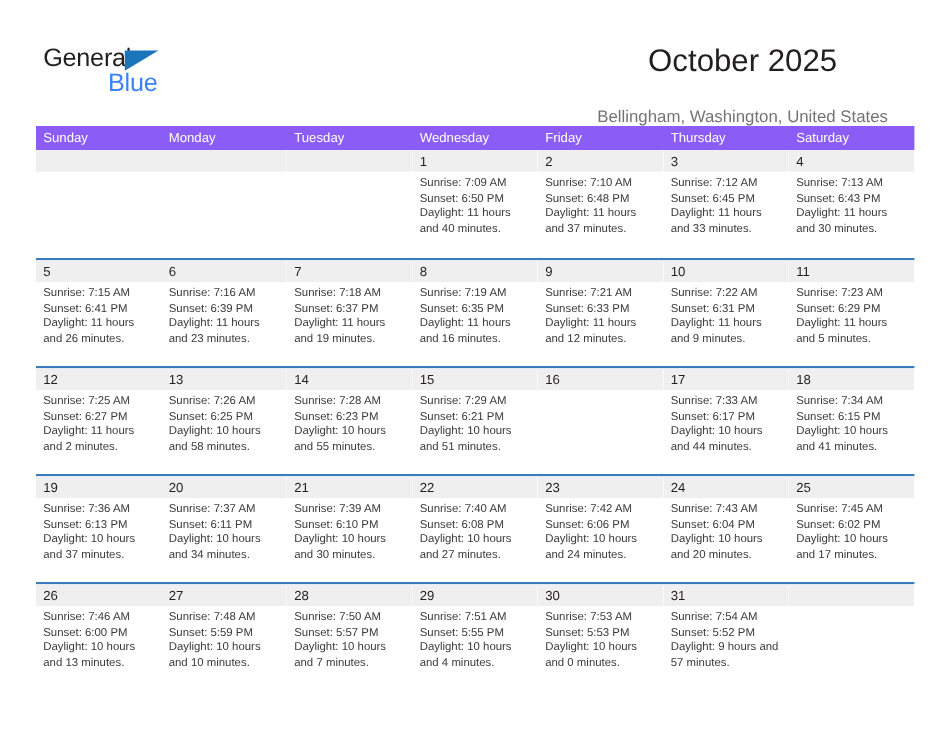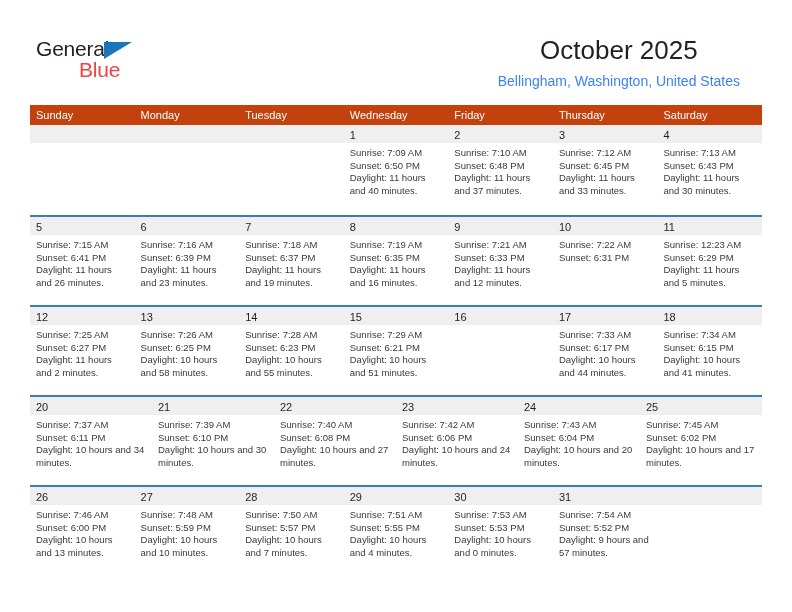--- a/index.html
+++ b/index.html
@@ -50,58 +50,58 @@
     position: absolute;
     left: 68px;
     top: 5px;
     width: 0;
     height: 0;
     border-top: 17px solid #1b75bb;
     border-right: 28px solid transparent;
   }
   .logo-blue {
     position: absolute;
-    left: 43px;
+    left: 54px;
     top: 21px;
     font-size: 21px;
     letter-spacing: -0.2px;
-    color: #ef4444;
+    color: #3b82f6;
     line-height: 24px;
   }
 
   .title-block {
     position: absolute;
     right: 52px;
     top: 34px;
     text-align: center;
   }
   .cal-title {
     font-size: 26px;
     color: #231f20;
     line-height: 32px;
     white-space: nowrap;
   }
   .cal-subtitle {
-    margin-top: 6px;
+    margin-top: 22px;
     font-size: 14px;
-    color: #3b82f6;
+    color: #737373;
     line-height: 18px;
     white-space: nowrap;
   }
 
   
   .calendar {
     position: absolute;
     left: 30px;
     top: 105px;
     width: 732px;
   }
   .weekday-row {
     display: flex;
-    background: #c2410c;
+    background: #8b5cf6;
     height: 20px;
   }
   .weekday {
     flex: 1 1 0;
     color: #ffffff;
     font-size: 11px;
     line-height: 20px;
     padding-left: 6px;
     box-sizing: border-box;
     white-space: nowrap;
@@ -261,26 +261,27 @@
               <div>Sunrise: 7:21 AM</div>
               <div>Sunset: 6:33 PM</div>
               <div class="wrap">Daylight: 11 hours and 12 minutes.</div>
             </div>
           </div>
           <div class="day-cell">
             <div class="day-number-band"><span class="day-number">10</span></div>
             <div class="day-info">
               <div>Sunrise: 7:22 AM</div>
               <div>Sunset: 6:31 PM</div>
+              <div class="wrap">Daylight: 11 hours and 9 minutes.</div>
             </div>
           </div>
           <div class="day-cell">
             <div class="day-number-band"><span class="day-number">11</span></div>
             <div class="day-info">
-              <div>Sunrise: 12:23 AM</div>
+              <div>Sunrise: 7:23 AM</div>
               <div>Sunset: 6:29 PM</div>
               <div class="wrap">Daylight: 11 hours and 5 minutes.</div>
             </div>
           </div>
         </div>
         <div class="week-row">
           <div class="day-cell">
             <div class="day-number-band"><span class="day-number">12</span></div>
             <div class="day-info">
               <div>Sunrise: 7:25 AM</div>
@@ -327,20 +328,28 @@
             <div class="day-number-band"><span class="day-number">18</span></div>
             <div class="day-info">
               <div>Sunrise: 7:34 AM</div>
               <div>Sunset: 6:15 PM</div>
               <div class="wrap">Daylight: 10 hours and 41 minutes.</div>
             </div>
           </div>
         </div>
         <div class="week-row">
           <div class="day-cell">
+            <div class="day-number-band"><span class="day-number">19</span></div>
+            <div class="day-info">
+              <div>Sunrise: 7:36 AM</div>
+              <div>Sunset: 6:13 PM</div>
+              <div class="wrap">Daylight: 10 hours and 37 minutes.</div>
+            </div>
+          </div>
+          <div class="day-cell">
             <div class="day-number-band"><span class="day-number">20</span></div>
             <div class="day-info">
               <div>Sunrise: 7:37 AM</div>
               <div>Sunset: 6:11 PM</div>
               <div class="wrap">Daylight: 10 hours and 34 minutes.</div>
             </div>
           </div>
           <div class="day-cell">
             <div class="day-number-band"><span class="day-number">21</span></div>
             <div class="day-info">

